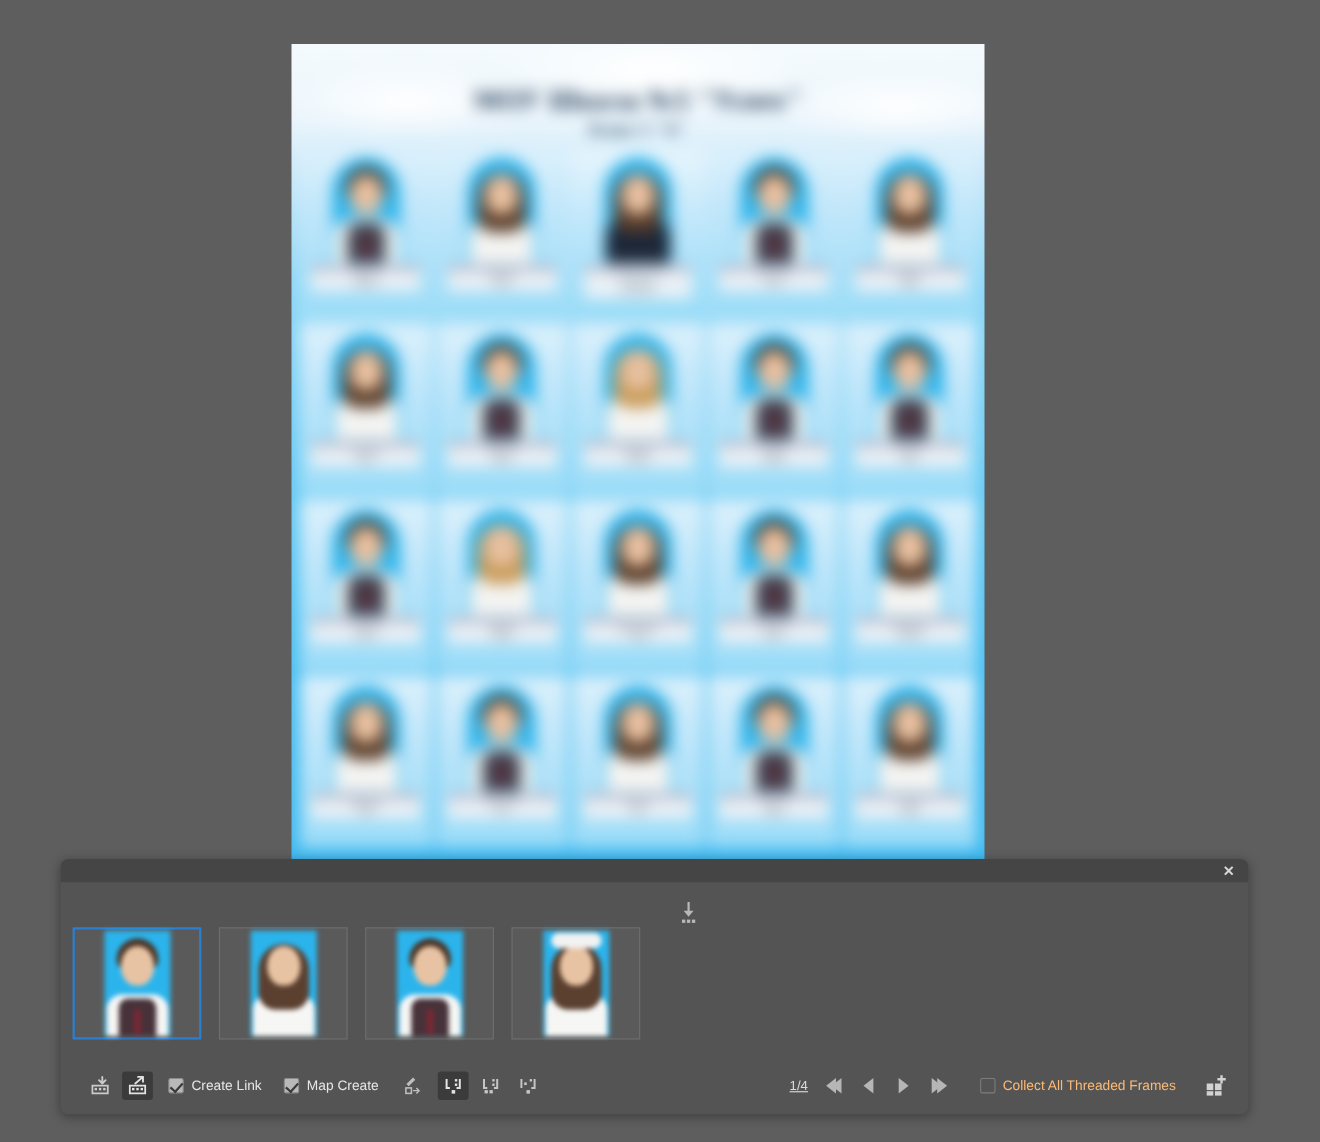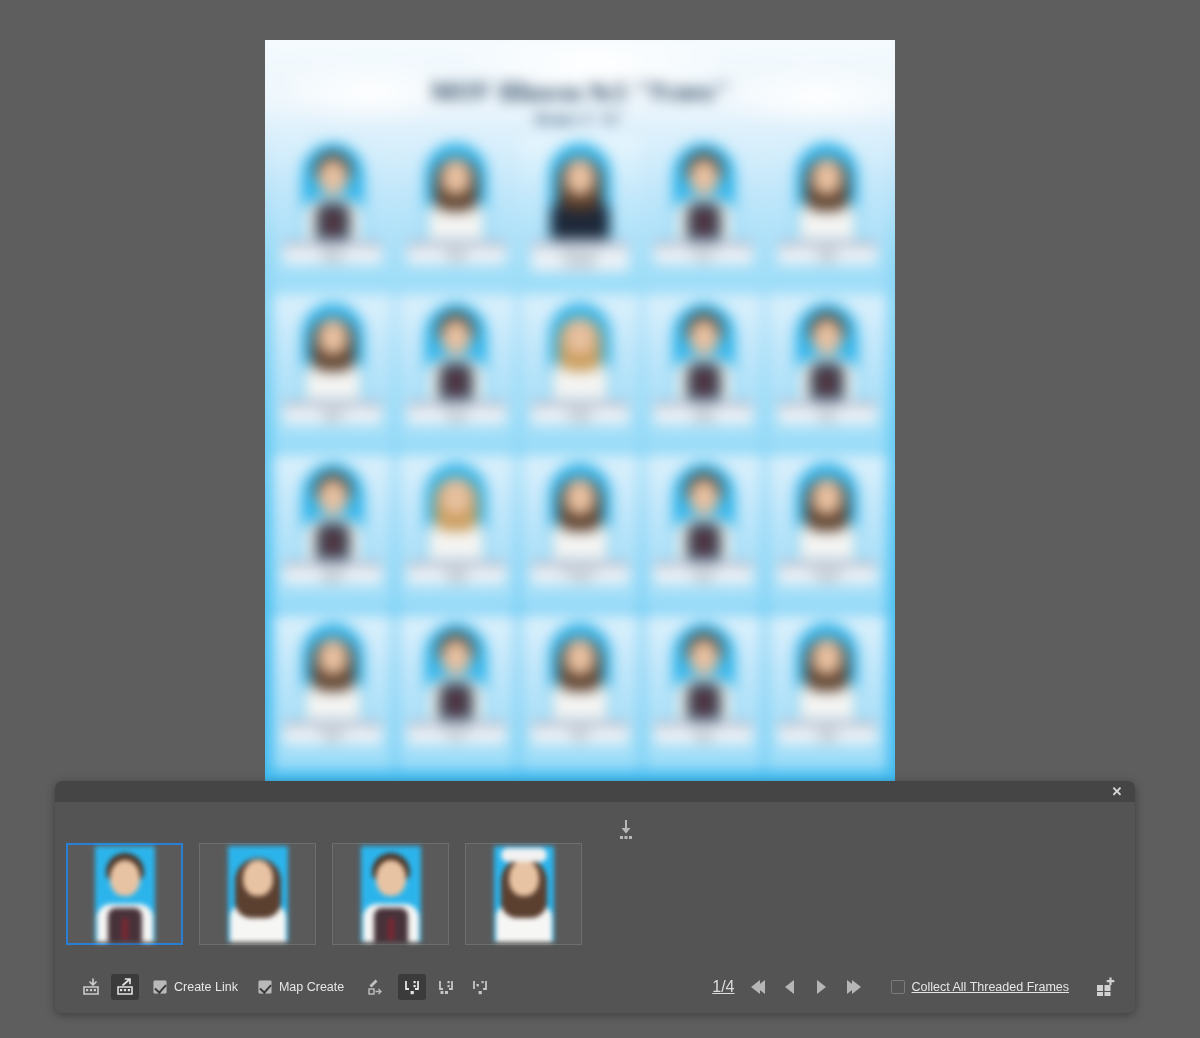--- a/index.html
+++ b/index.html
@@ -267,24 +267,24 @@
     width: 5px; height: 9px;
     border: solid #3a3a3a;
     border-width: 0 2px 2px 0;
     transform: rotate(42deg);
   }
   .cbox.disabled {
     background: transparent;
     border: 1px solid #7c7c7c;
   }
   .cb-label { font-size: 12.5px; color: #e6e6e6; white-space: nowrap; }
-  .cb-label.dim { color: #e5e5e5; text-decoration: underline; }
+  .cb-label.dim { color: #fdba74; }
 
   #pager { display: flex; align-items: center; gap: 14px; }
-  #page-indicator { font-size: 16px; color: #dcdcdc; text-decoration: underline; }
+  #page-indicator { font-size: 12px; color: #dcdcdc; text-decoration: underline; }
   .navbtn {
     width: 18px; height: 18px;
     display: flex; align-items: center; justify-content: center;
     cursor: pointer;
   }
   .tri { width: 0; height: 0; }
   .tri.left  { border-top: 7px solid transparent; border-bottom: 7px solid transparent; border-right: 9px solid #b6b6b6; }
   .tri.right { border-top: 7px solid transparent; border-bottom: 7px solid transparent; border-left: 9px solid #b6b6b6; }
   .dbl { display: flex; }
   .dbl .tri { margin: 0 -2px; }

